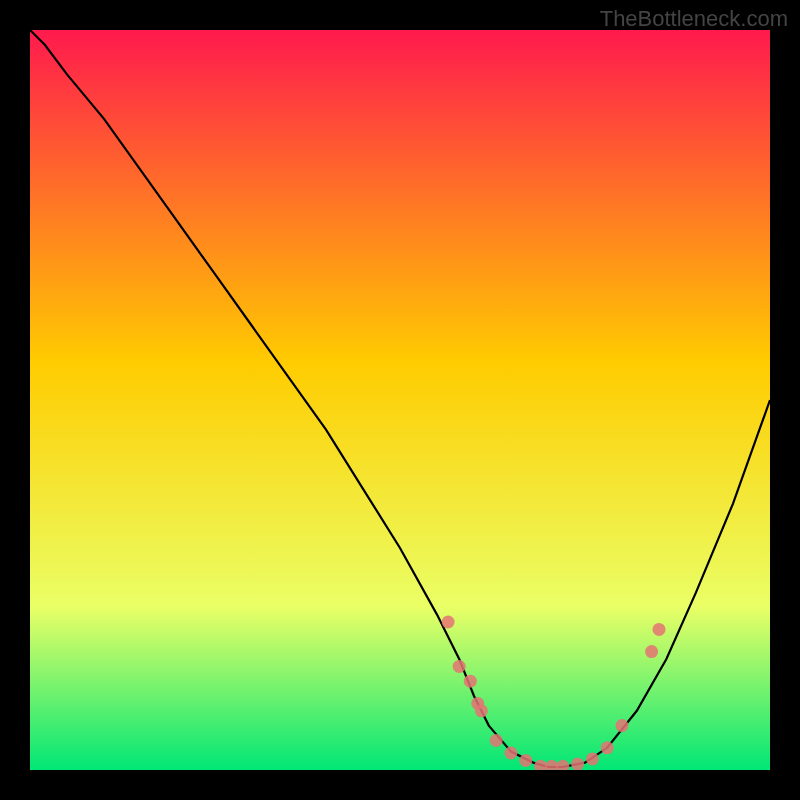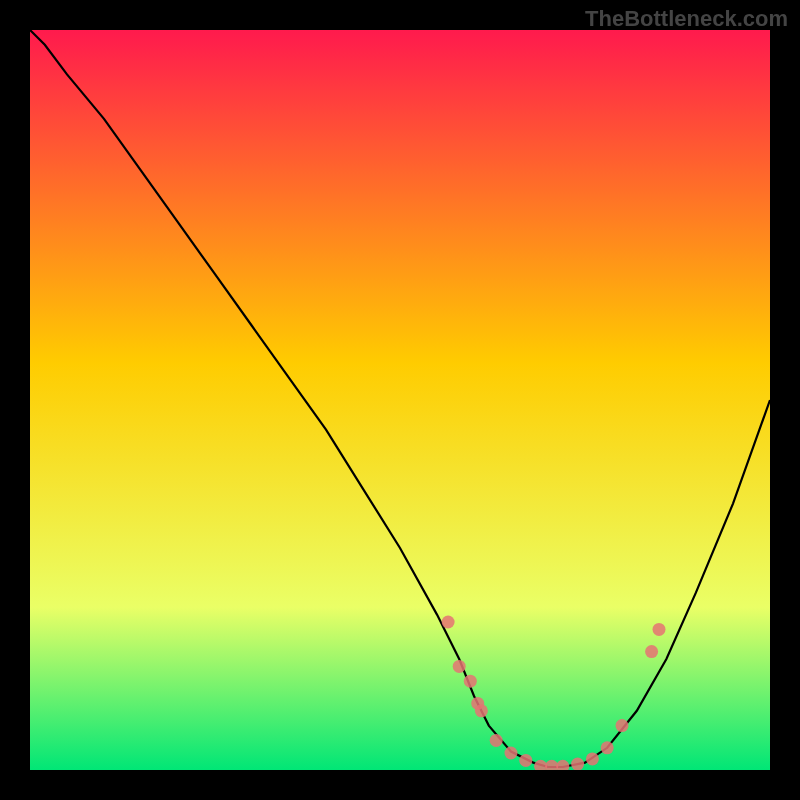--- a/index.html
+++ b/index.html
@@ -9,21 +9,21 @@
     background: #000;
     position: relative;
     font-family: Arial, sans-serif;
   }
   .watermark {
     position: absolute;
     top: 6px;
     right: 12px;
     color: #444;
     font-size: 22px;
-    font-weight: bold;
+    font-weight: normal;
     z-index: 10;
   }
   .plot-area {
     position: absolute;
     left: 30px;
     top: 30px;
     width: 740px;
     height: 740px;
   }
   svg { display: block; }

